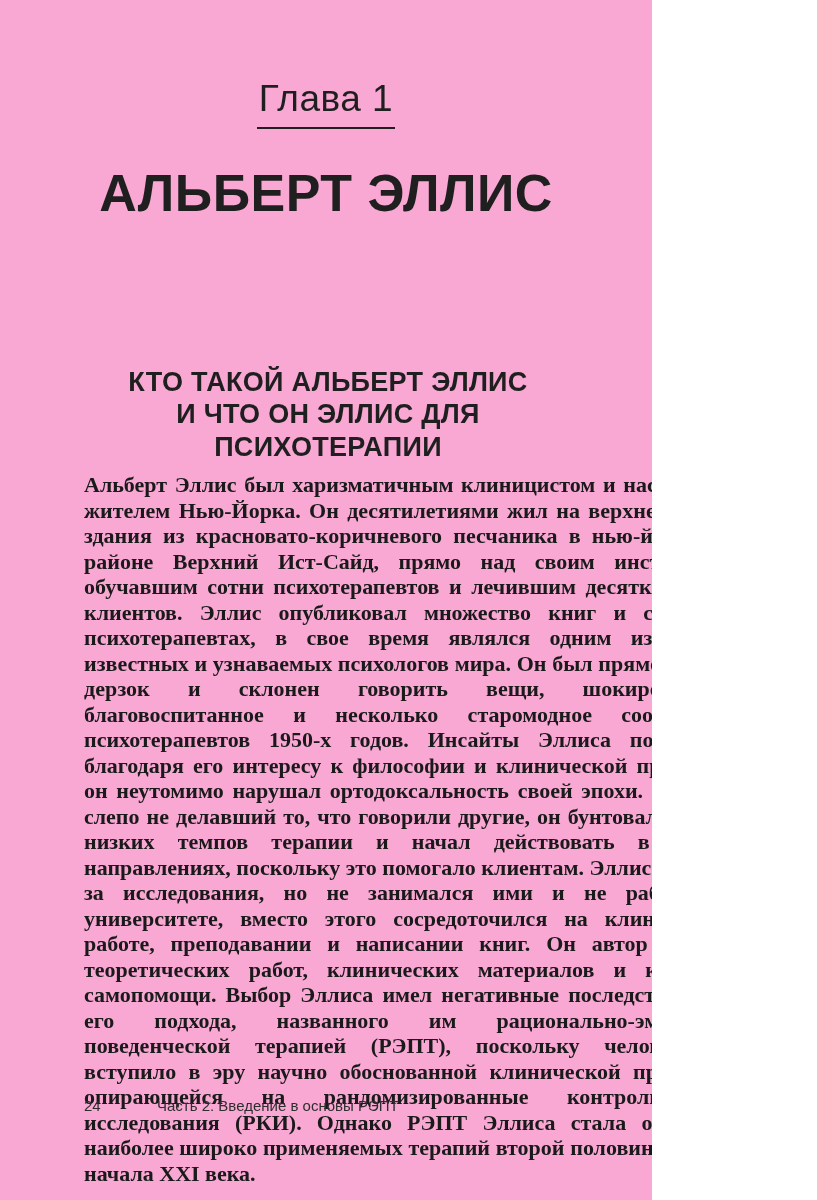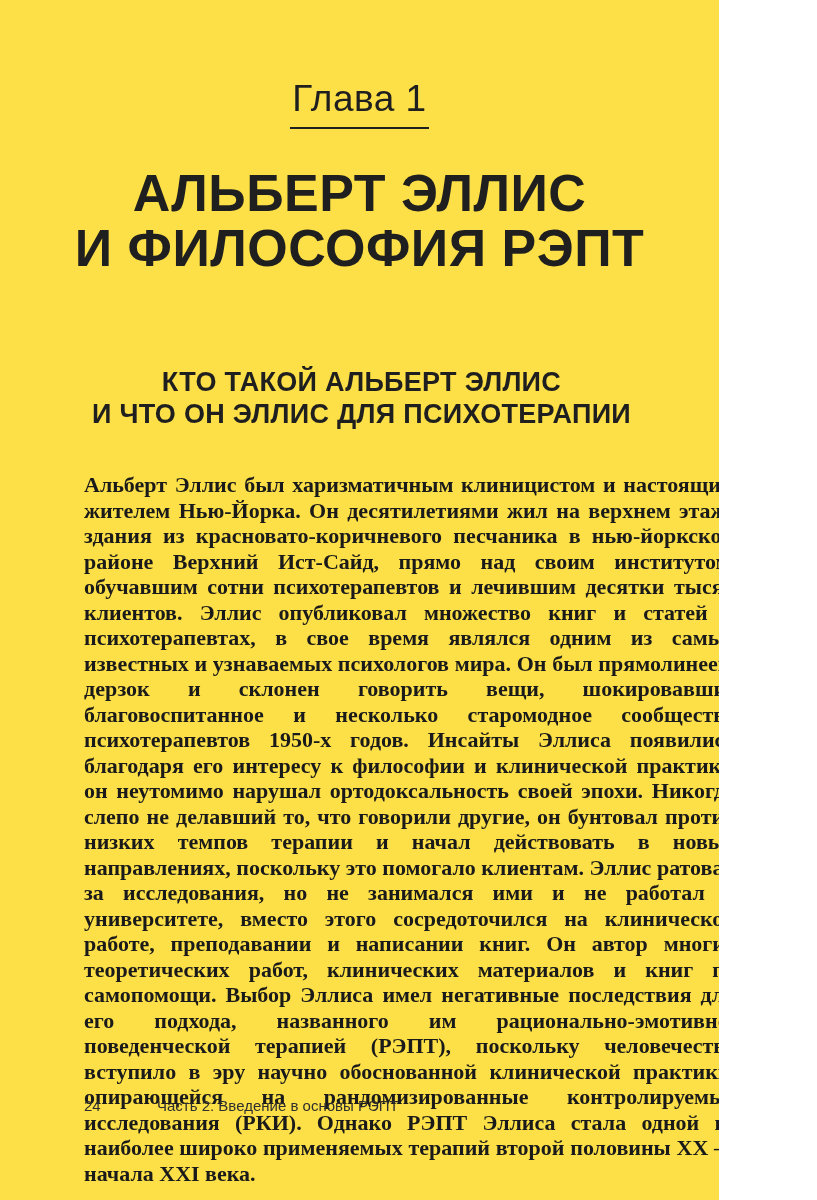--- a/index.html
+++ b/index.html
@@ -3,23 +3,23 @@
   <meta charset="utf-8">
   <style>
     * { box-sizing: border-box; }
     html, body {
       margin: 0;
       padding: 0;
       background: #ffffff;
     }
     .page {
       position: relative;
-      width: 719px;
+      width: 652px;
       height: 1200px;
-      background: #fde047;
+      background: #f9a8d4;
       overflow: hidden;
       font-family: "Liberation Serif", serif;
       color: #1c1c1c;
     }
     .chapter-label {
       position: absolute;
       top: 78px;
       left: 0;
       right: 0;
       text-align: center;
@@ -101,21 +101,20 @@
 <body>
 
 <div class="page">
 
   <div class="chapter-label">
     <span class="underlined">Глава 1</span>
   </div>
 
   <h1 class="chapter-title">
     <span class="line">АЛЬБЕРТ ЭЛЛИС</span>
-    <span class="line">И ФИЛОСОФИЯ РЭПТ</span>
   </h1>
 
   <h2 class="section-heading">
     <span class="line">КТО ТАКОЙ АЛЬБЕРТ ЭЛЛИС</span>
     <span class="line">И ЧТО ОН ЭЛЛИС ДЛЯ ПСИХОТЕРАПИИ</span>
   </h2>
 
   <p class="body-text">Альберт Эллис был харизматичным клиницистом и настоящим жителем Нью-Йорка. Он десятилетиями жил на верхнем этаже здания из красновато-коричневого песчаника в нью-йоркском районе Верхний Ист-Сайд, прямо над своим институтом, обучавшим сотни психотерапевтов и лечившим десятки тысяч клиентов. Эллис опубликовал множество книг и статей о психотерапевтах, в свое время являлся одним из самых известных и узнаваемых психологов мира. Он был прямолинеен, дерзок и склонен говорить вещи, шокировавшие благовоспитанное и несколько старомодное сообщество психотерапевтов 1950-х годов. Инсайты Эллиса появились благодаря его интересу к философии и клинической практике, он неутомимо нарушал ортодоксальность своей эпохи. Никогда слепо не делавший то, что говорили другие, он бунтовал против низких темпов терапии и начал действовать в новых направлениях, поскольку это помогало клиентам. Эллис ратовал за исследования, но не занимался ими и не работал в университете, вместо этого сосредоточился на клинической работе, преподавании и написании книг. Он автор многих теоретических работ, клинических материалов и книг по самопомощи. Выбор Эллиса имел негативные последствия для его подхода, названного им рационально-эмотивно-поведенческой терапией (РЭПТ), поскольку человечество вступило в эру научно обоснованной клинической практики, опирающейся на рандомизированные контролируемые исследования (РКИ). Однако РЭПТ Эллиса стала одной из наиболее широко применяемых терапий второй половины XX — начала XXI века.</p>
 
   <div class="footer">

